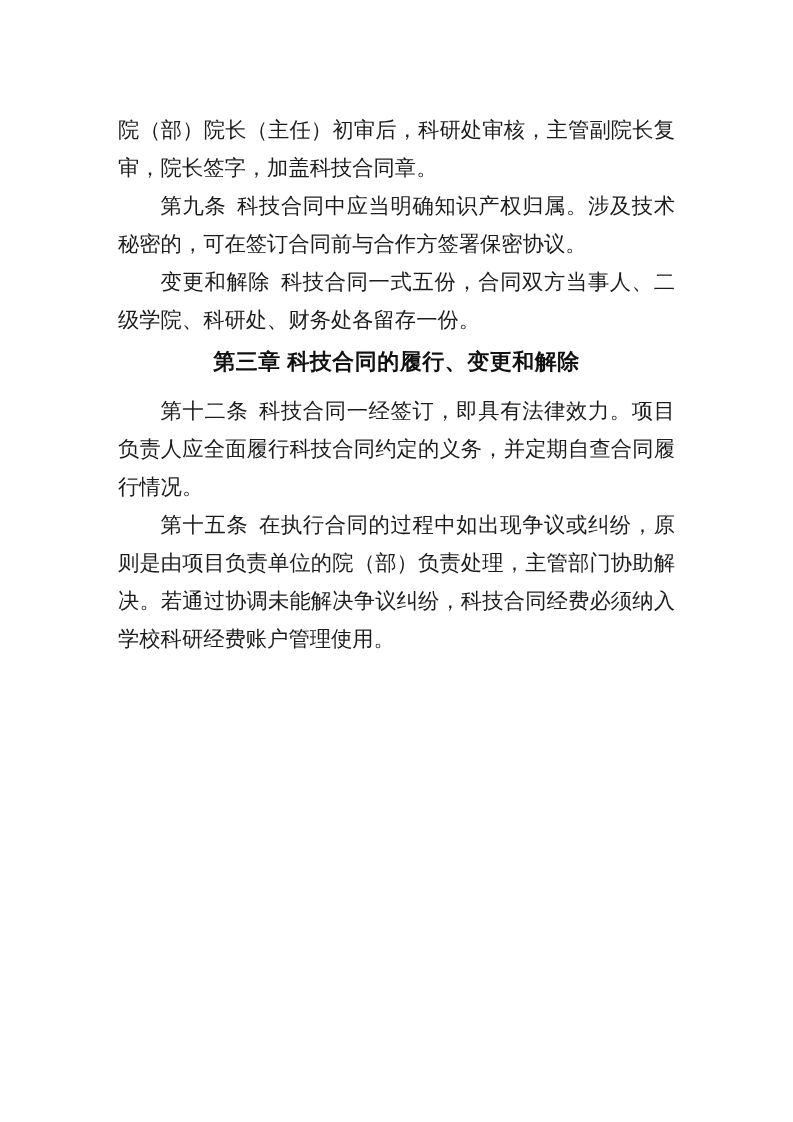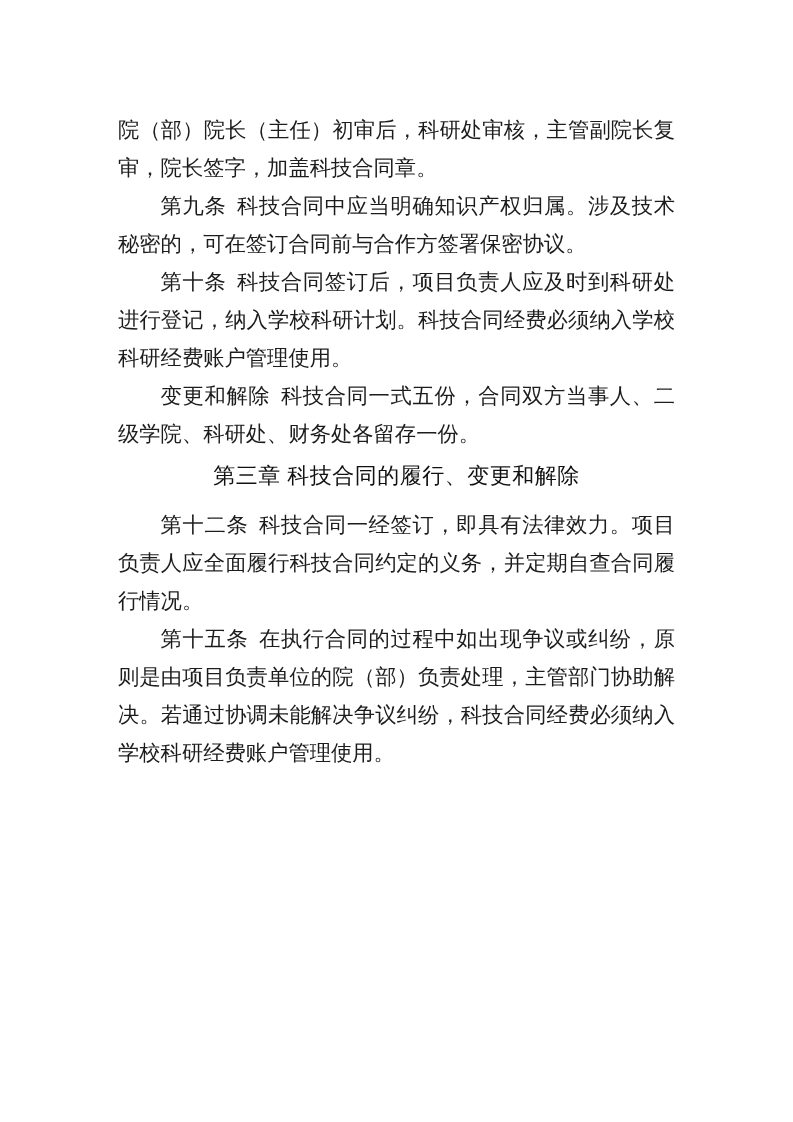--- a/index.html
+++ b/index.html
@@ -33,33 +33,32 @@
     text-indent: 42.6px;
   }
   .lead {
     font-weight: normal;
     margin-right: 0.5em;
   }
   .chapter-heading {
     margin: 4px 0 11px 0;
     font-size: 22px;
     line-height: 38px;
-    font-weight: normal;
+    font-weight: bold;
     text-align: center;
     letter-spacing: 0.5px;
     color: #111111;
     font-family: "Liberation Sans", "DejaVu Sans", sans-serif;
   }
 </style>
 </head>
 <body>
 
 <div class="page">
   <div class="content">
       <p class="para"><span>院（部）院长（主任）初审后，科研处审核，主管副院长复审，院长签字，加盖科技合同章。</span></p>
       <p class="para indent"><strong class="lead">第九条</strong><span>科技合同中应当明确知识产权归属。涉及技术秘密的，可在签订合同前与合作方签署保密协议。</span></p>
-      <p class="para indent"><strong class="lead">第十条</strong><span>科技合同签订后，项目负责人应及时到科研处进行登记，纳入学校科研计划。科技合同经费必须纳入学校科研经费账户管理使用。</span></p>
       <p class="para indent"><strong class="lead">变更和解除</strong><span>科技合同一式五份，合同双方当事人、二级学院、科研处、财务处各留存一份。</span></p>
       <h2 class="chapter-heading">第三章 科技合同的履行、变更和解除</h2>
       <p class="para indent"><strong class="lead">第十二条</strong><span>科技合同一经签订，即具有法律效力。项目负责人应全面履行科技合同约定的义务，并定期自查合同履行情况。</span></p>
       <p class="para indent"><strong class="lead">第十五条</strong><span>在执行合同的过程中如出现争议或纠纷，原则是由项目负责单位的院（部）负责处理，主管部门协助解决。若通过协调未能解决争议纠纷，科技合同经费必须纳入学校科研经费账户管理使用。</span></p>
     </div>
 </div>
 
 </body></html>

